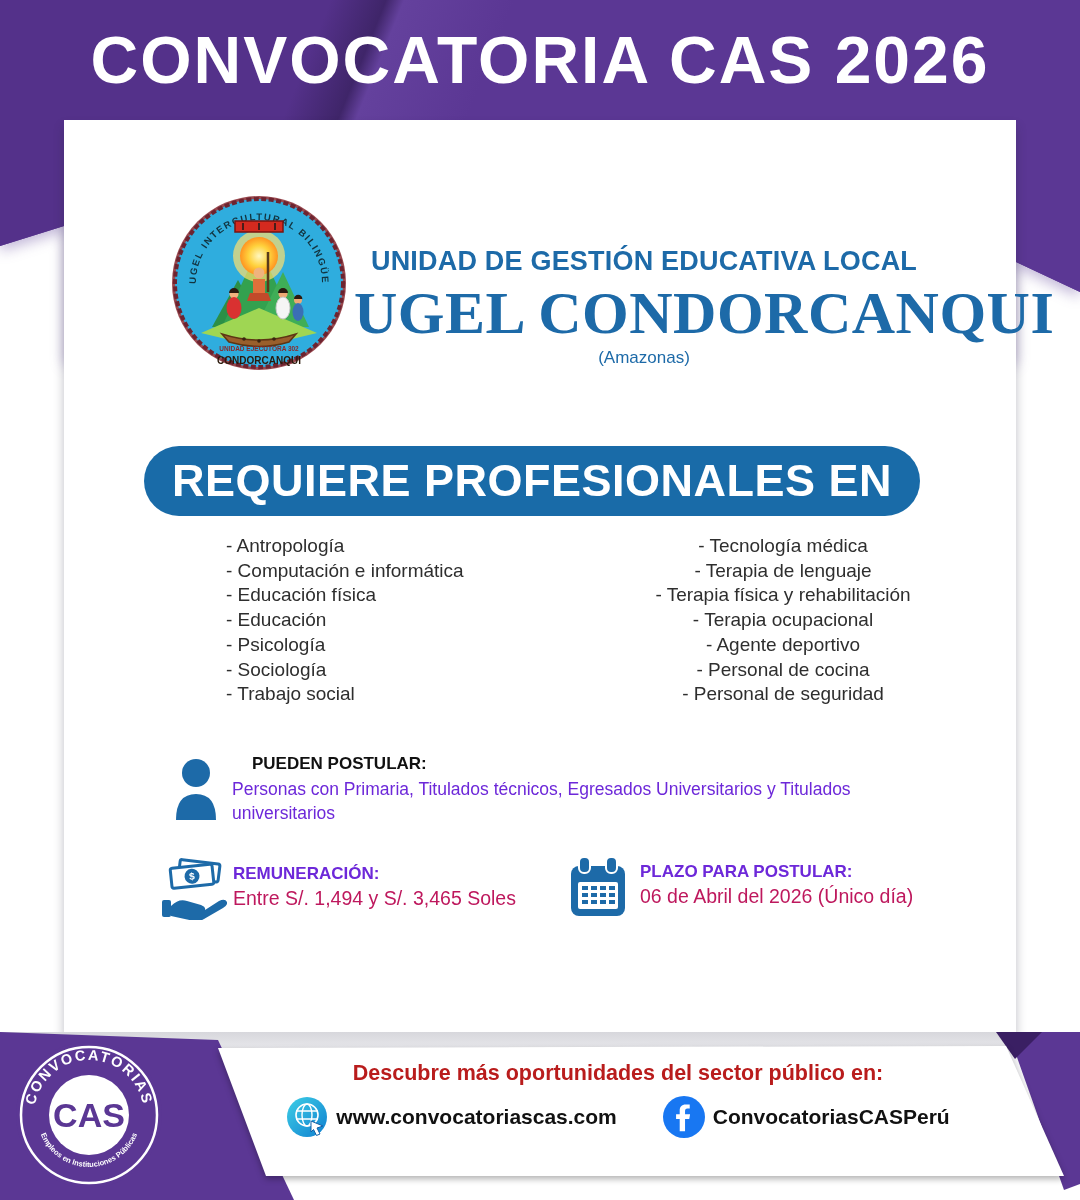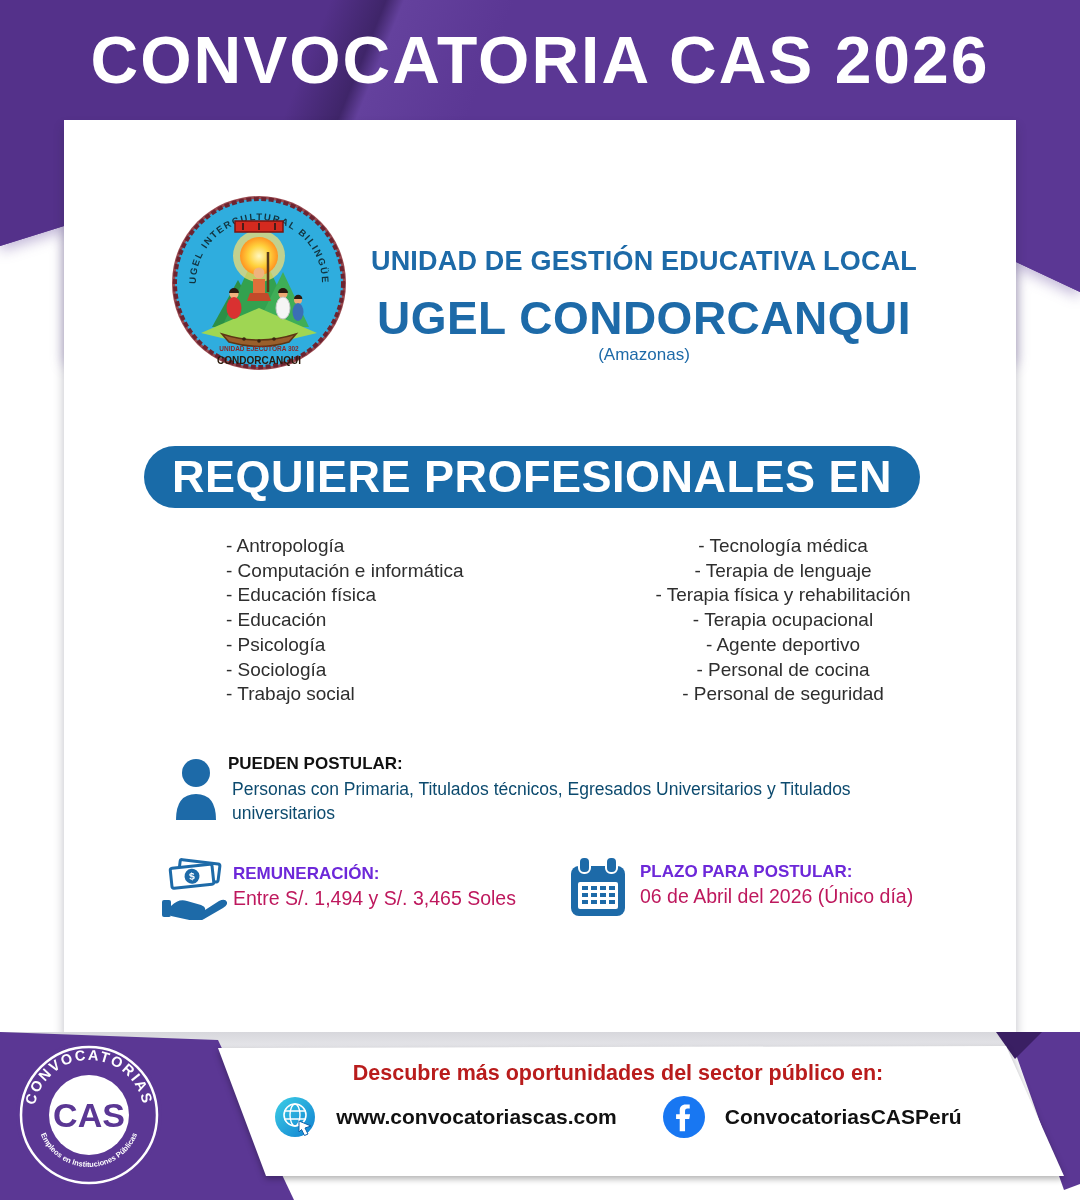--- a/index.html
+++ b/index.html
@@ -21,40 +21,40 @@
   }
 
   
   .card {
     position:absolute; left:64px; top:120px; width:952px; height:912px;
     background:#ffffff; box-shadow:0 7px 10px rgba(40,40,60,.30);
   }
   .logo { position:absolute; left:106px; top:74px; width:178px; height:178px; }
   .org-text { position:absolute; left:290px; top:126px; width:580px; text-align:center; color:#1d6aa8; }
   .org-line1 { font-size:27px; font-weight:700; letter-spacing:0.2px; white-space:nowrap; }
-  .org-line2 { font-size:46px; font-weight:800; letter-spacing:0.5px; margin-top:14px; white-space:nowrap; }
+  .org-line2 { font-size:60px; font-weight:800; letter-spacing:0.5px; margin-top:2px; white-space:nowrap;font-family:Liberation Serif, serif; }
   .org-region { font-size:17px; }
 
   .banner-pill {
-    position:absolute; left:80px; top:326px; width:776px; height:62px;
+    position:absolute; left:80px; top:326px; width:776px; height:70px;
     background:#196ba8; border-radius:36px;
     display:flex; align-items:center; justify-content:center;
   }
   .banner-pill span { color:#fff; font-size:45px; font-weight:800; letter-spacing:0.5px; white-space:nowrap; }
 
   .columns { position:absolute; left:162px; top:414px; display:flex; }
   .columns ul { list-style:none; font-size:19px; color:#2e2e2e; line-height:24.7px; }
   .columns ul.col-left  { width:377px; }
   .columns ul.col-right { width:360px;text-align:center; }
   .columns li::before { content:"- "; }
 
   .apply { position:absolute; left:108px; top:634px; width:790px; }
   .apply-icon { position:absolute; left:0; top:4px; width:48px; height:64px; }
-  .apply-heading { margin-left:56px; font-size:17px; font-weight:700; color:#111; }
-  .apply-text { margin-left:60px; margin-top:4px; width:700px; font-size:17.5px; color:#0c4a6e; line-height:23.5px; }
+  .apply-heading { margin-left:80px; font-size:17px; font-weight:700; color:#111; }
+  .apply-text { margin-left:60px; margin-top:4px; width:700px; font-size:17.5px; color:#6d28d9; line-height:23.5px; }
 
   .info-block { position:absolute; }
   .salary { left:97px; top:738px; }
   .deadline { left:504px; top:736px; }
   .info-icon { position:absolute; left:0; top:0; }
   .salary .info-icon { width:66px; height:62px; }
   .deadline .info-icon { width:60px; height:64px; }
   .info-heading { margin-left:72px; font-size:17px; font-weight:700; color:#6d28d9; padding-top:6px; }
   .info-value { margin-left:72px; margin-top:3px; font-size:19.5px; color:#be185d; white-space:nowrap; }
 
@@ -69,21 +69,21 @@
     background:#3a1f63; clip-path:polygon(6px 0,52px 0,25px 27px); }
 
   .ribbon-wrap { position:absolute; left:0; top:0; filter:drop-shadow(0 3px 3px rgba(0,0,0,.30)); }
   .ribbon {
     position:absolute; left:212px; top:1046px; width:852px; height:130px; background:#ffffff;
     clip-path:polygon(6px 2px,794px 0,852px 130px,54px 130px);
     display:flex; flex-direction:column; align-items:center; padding-right:40px;
   }
   .ribbon-tagline { margin-top:15px; font-size:21.5px; font-weight:700; color:#b91c1c; white-space:nowrap; }
   .ribbon-links { display:flex; align-items:center; margin-top:10px; gap:46px; }
-  .link-item { display:flex; align-items:center; gap:20px; cursor:pointer;text-align:right; }
+  .link-item { display:flex; align-items:center; gap:8px; cursor:pointer;text-align:right; }
   .link-item span { font-size:21px; font-weight:700; color:#111; white-space:nowrap; }
   .link-icon { width:42px; height:42px; }
 
   .badge { position:absolute; left:14px; top:1040px; width:150px; height:150px; }
 </style>
 </head>
 <body>
 
 <div class="poster">
 

